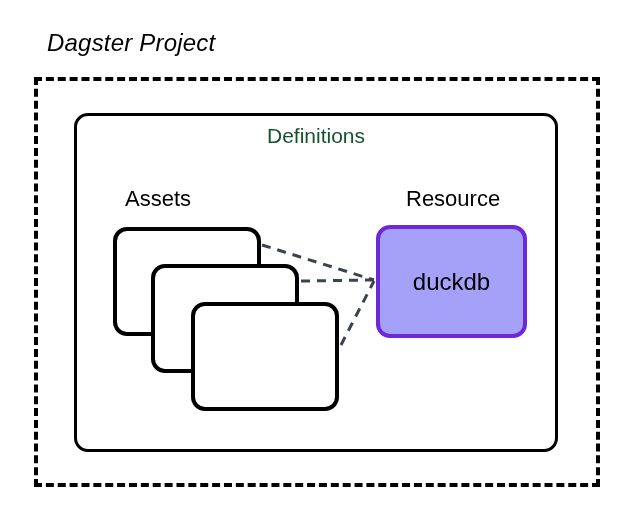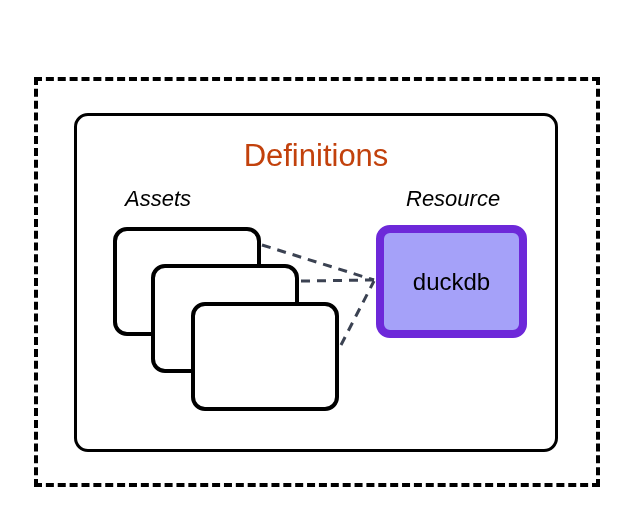--- a/index.html
+++ b/index.html
@@ -52,34 +52,33 @@
     width: 484px;
     height: 339px;
     box-sizing: border-box;
     border: 3px solid #000000;
     border-radius: 14px;
     background: #ffffff;
   }
   .definitions-label {
     position: absolute;
     left: 0;
-    top: 22px;
+    top: 8px;
     width: 100%;
     text-align: center;
-    font-size: 31px;
+    font-size: 21px;
     font-style: normal;
     font-weight: 400;
-    color: #c2410c;
+    color: #14532d;
   }
 
   
   .group-label {
     position: absolute;
     font-size: 22px;
-    font-style: italic;
     font-weight: 400;
     white-space: nowrap;
     color: #000000;
   }
   .label-assets { left: 125px; top: 186px; }
   .label-resource { left: 406px; top: 186px; }
 
   
   .asset-card {
     position: absolute;
@@ -96,21 +95,21 @@
 
   
   .resource-box {
     position: absolute;
     left: 376px;
     top: 225px;
     width: 151px;
     height: 113px;
     box-sizing: border-box;
     background: #a5a1f9;
-    border: 8px solid #6d28d9;
+    border: 4px solid #6d28d9;
     border-radius: 14px;
     display: flex;
     align-items: center;
     justify-content: center;
     z-index: 6;
   }
   .resource-text {
     font-size: 24px;
     font-style: normal;
     font-weight: 400;
@@ -127,20 +126,21 @@
     height: 525px;
     z-index: 2;
     pointer-events: none;
   }
 </style>
 </head>
 <body>
 
 <div id="stage">
 
+  <div class="project-title">Dagster Project</div>
 
   <div class="project-box"></div>
 
   <div class="definitions-box">
     <div class="definitions-label">Definitions</div>
   </div>
 
   <div class="group-label label-assets">Assets</div>
 
   <div class="group-label label-resource">Resource</div>

